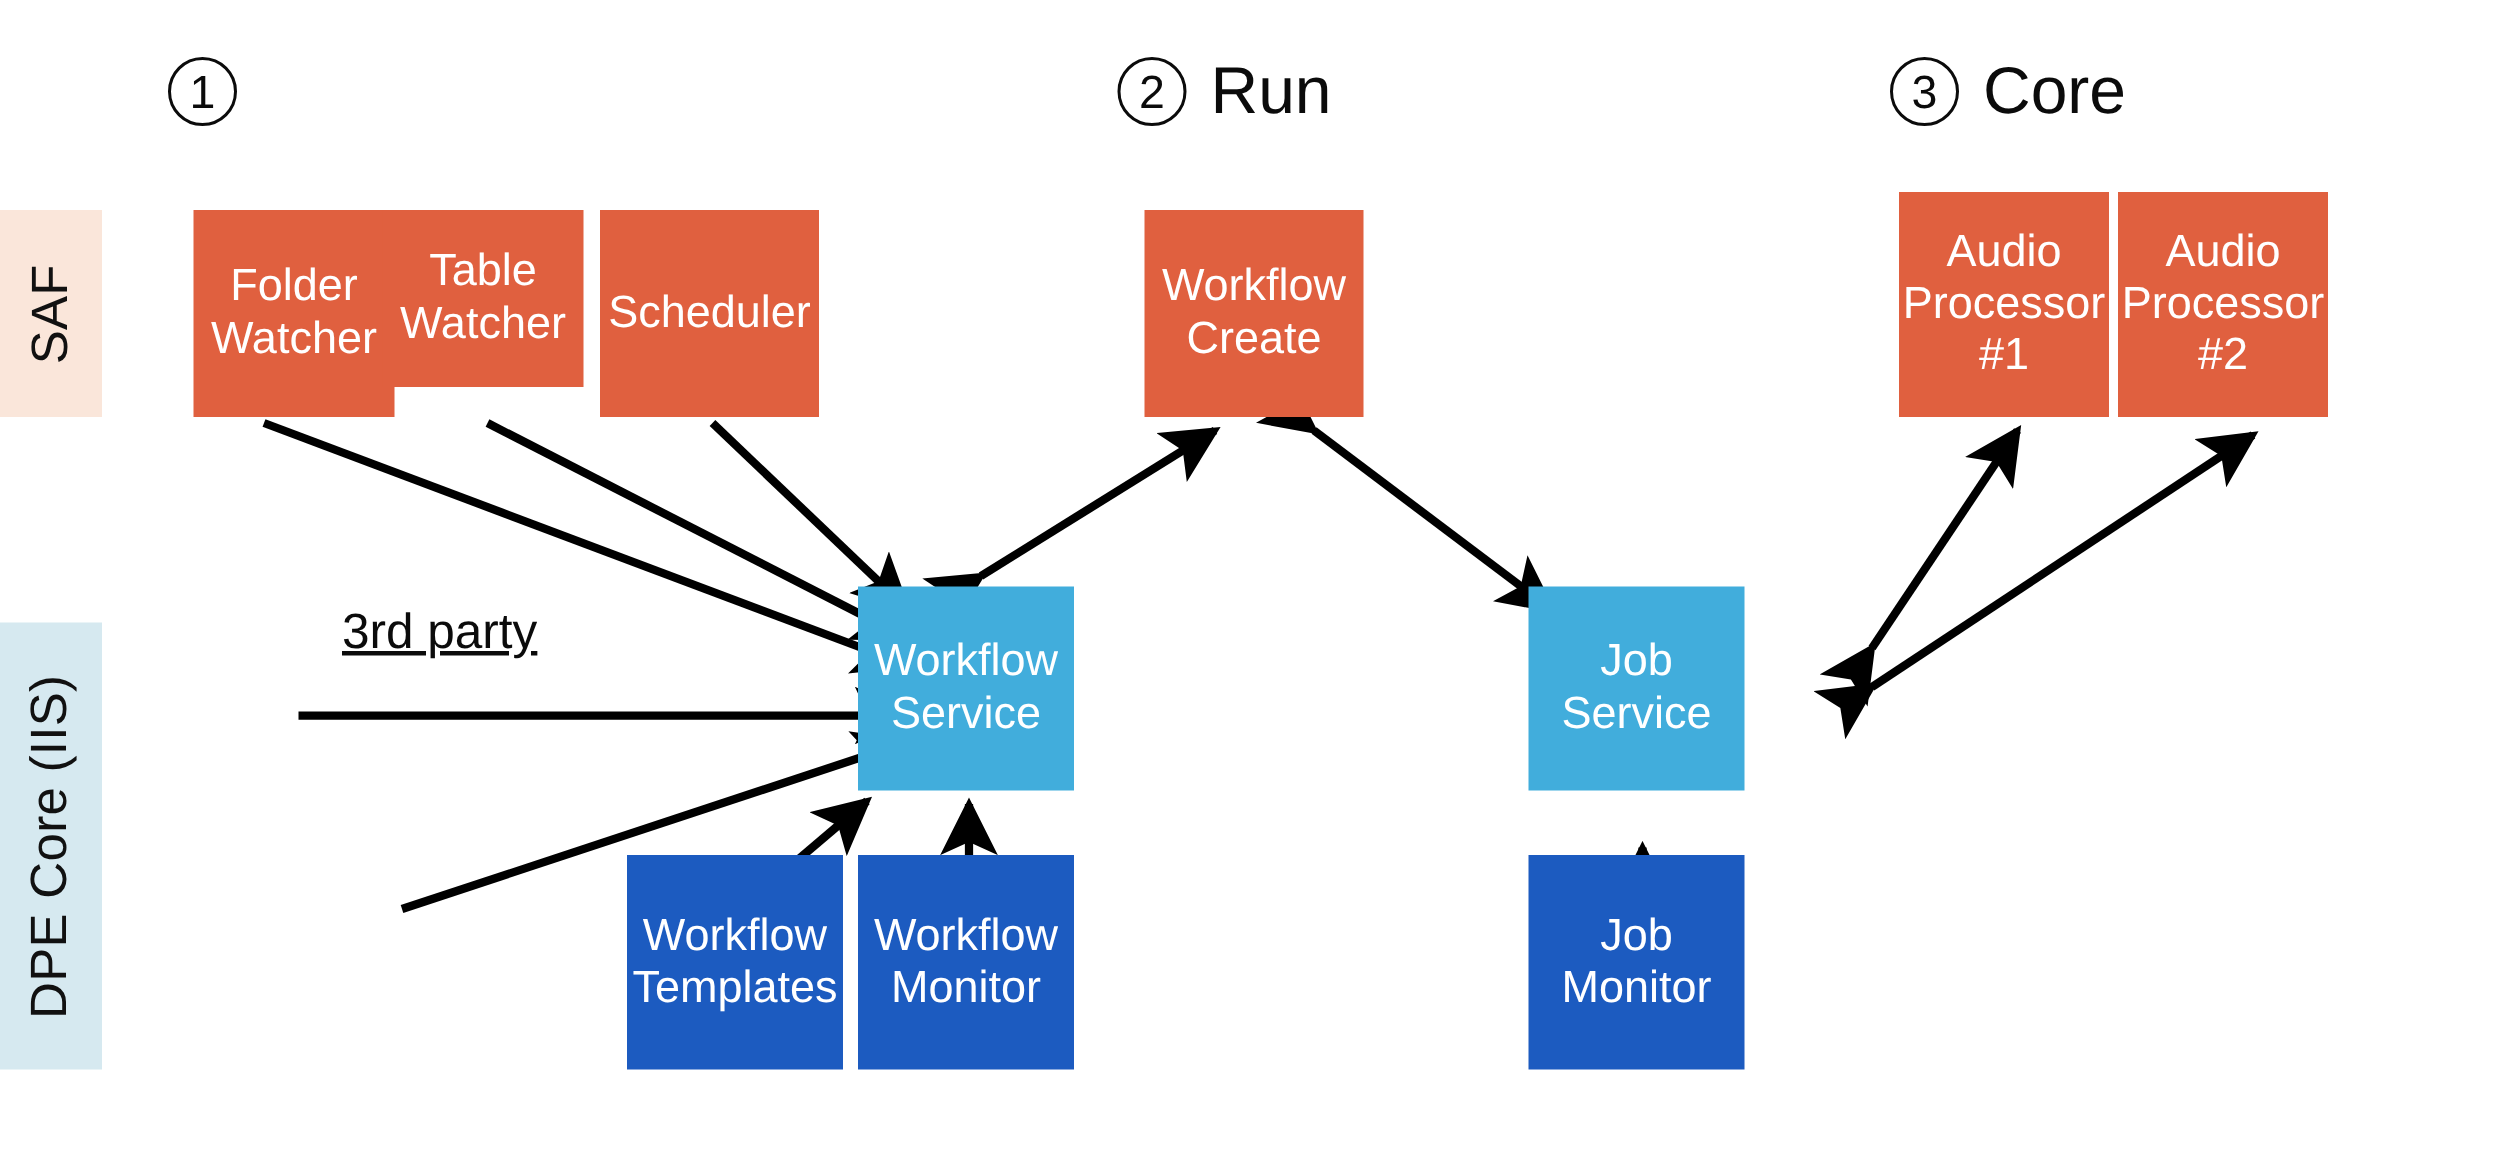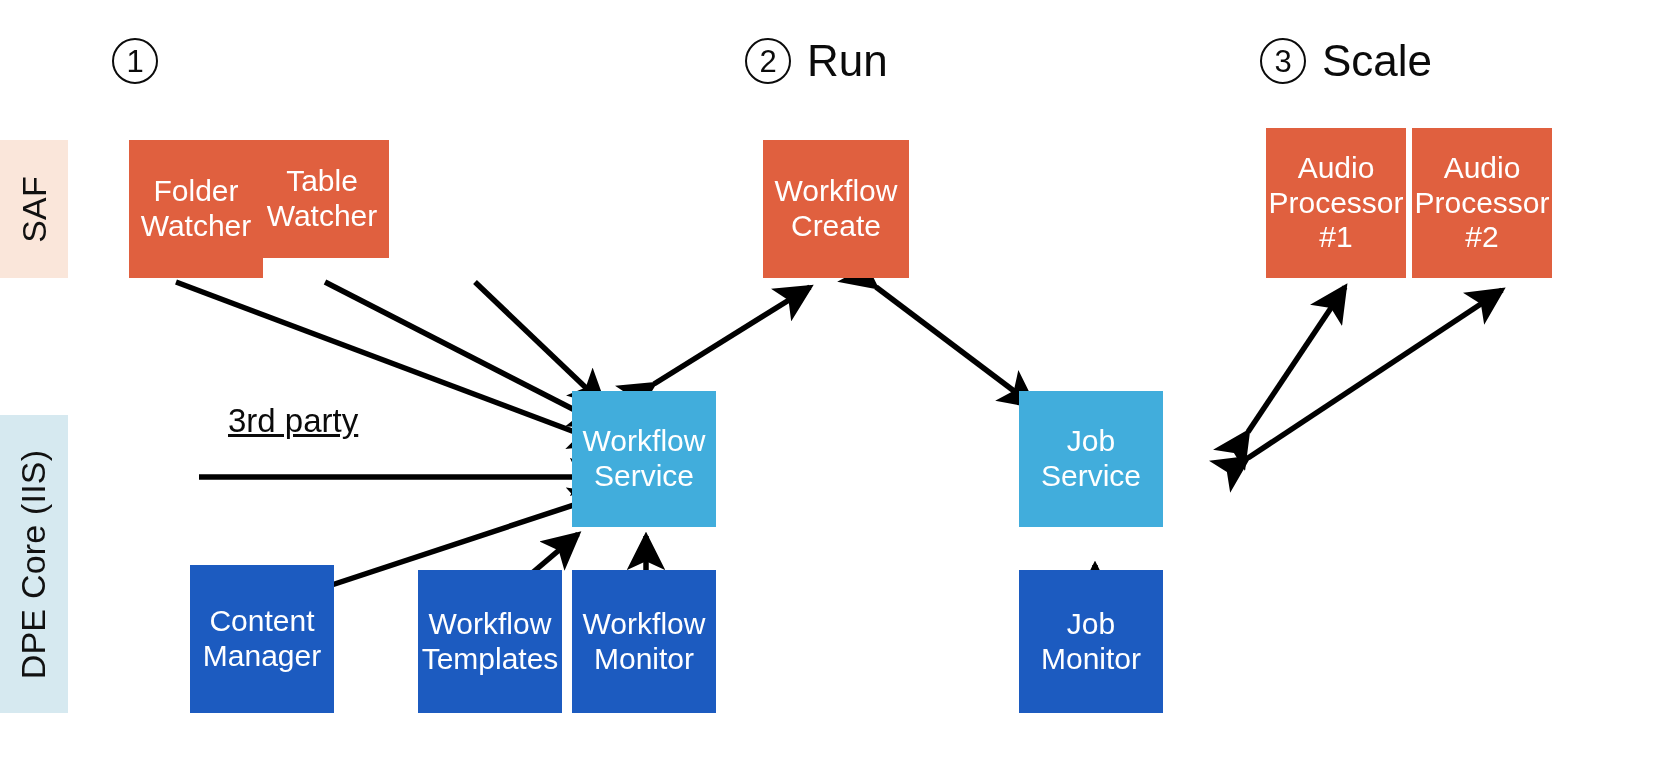--- a/index.html
+++ b/index.html
@@ -114,21 +114,21 @@
 
   <div class="stage" style="left:112px; top:38px;">
     <div class="stage-num">1</div>
   </div>
   <div class="stage" style="left:745px; top:38px;">
     <div class="stage-num">2</div>
     <div>Run</div>
   </div>
   <div class="stage" style="left:1260px; top:38px;">
     <div class="stage-num">3</div>
-    <div>Scale</div>
+    <div>Core</div>
   </div>
 
   <svg id="arrows" viewBox="0 0 1670 777">
     <defs>
       <marker id="ah" markerWidth="7" markerHeight="7" refX="6.2" refY="3.5" orient="auto" markerUnits="strokeWidth">
         <path d="M0,0 L7,3.5 L0,7 L1.6,3.5 z" fill="#000000"></path>
       </marker>
     </defs>
     <g stroke="#000000" stroke-width="5.5" fill="none" marker-end="url(#ah)">
 
@@ -165,20 +165,25 @@
     </div>
   </div>
 
   <div class="node orange" style="left:255px; top:140px; width:134px; height:118px;">
     <div>
       <span>Table</span>
       <span>Watcher</span>
     </div>
   </div>
 
+  <div class="node orange" style="left:400px; top:140px; width:146px; height:138px;">
+    <div>
+      <span>Scheduler</span>
+    </div>
+  </div>
 
   <div class="node orange" style="left:763px; top:140px; width:146px; height:138px;">
     <div>
       <span>Workflow</span>
       <span>Create</span>
     </div>
   </div>
 
   <div class="node orange" style="left:1266px; top:128px; width:140px; height:150px;">
     <div>
@@ -203,26 +208,20 @@
     </div>
   </div>
 
   <div class="node lightblue" style="left:1019px; top:391px; width:144px; height:136px;">
     <div>
       <span>Job</span>
       <span>Service</span>
     </div>
   </div>
 
-  <div class="node darkblue" style="left:190px; top:565px; width:144px; height:148px;">
-    <div>
-      <span>Content</span>
-      <span>Manager</span>
-    </div>
-  </div>
 
   <div class="node darkblue" style="left:418px; top:570px; width:144px; height:143px;">
     <div>
       <span>Workflow</span>
       <span>Templates</span>
     </div>
   </div>
 
   <div class="node darkblue" style="left:572px; top:570px; width:144px; height:143px;">
     <div>

